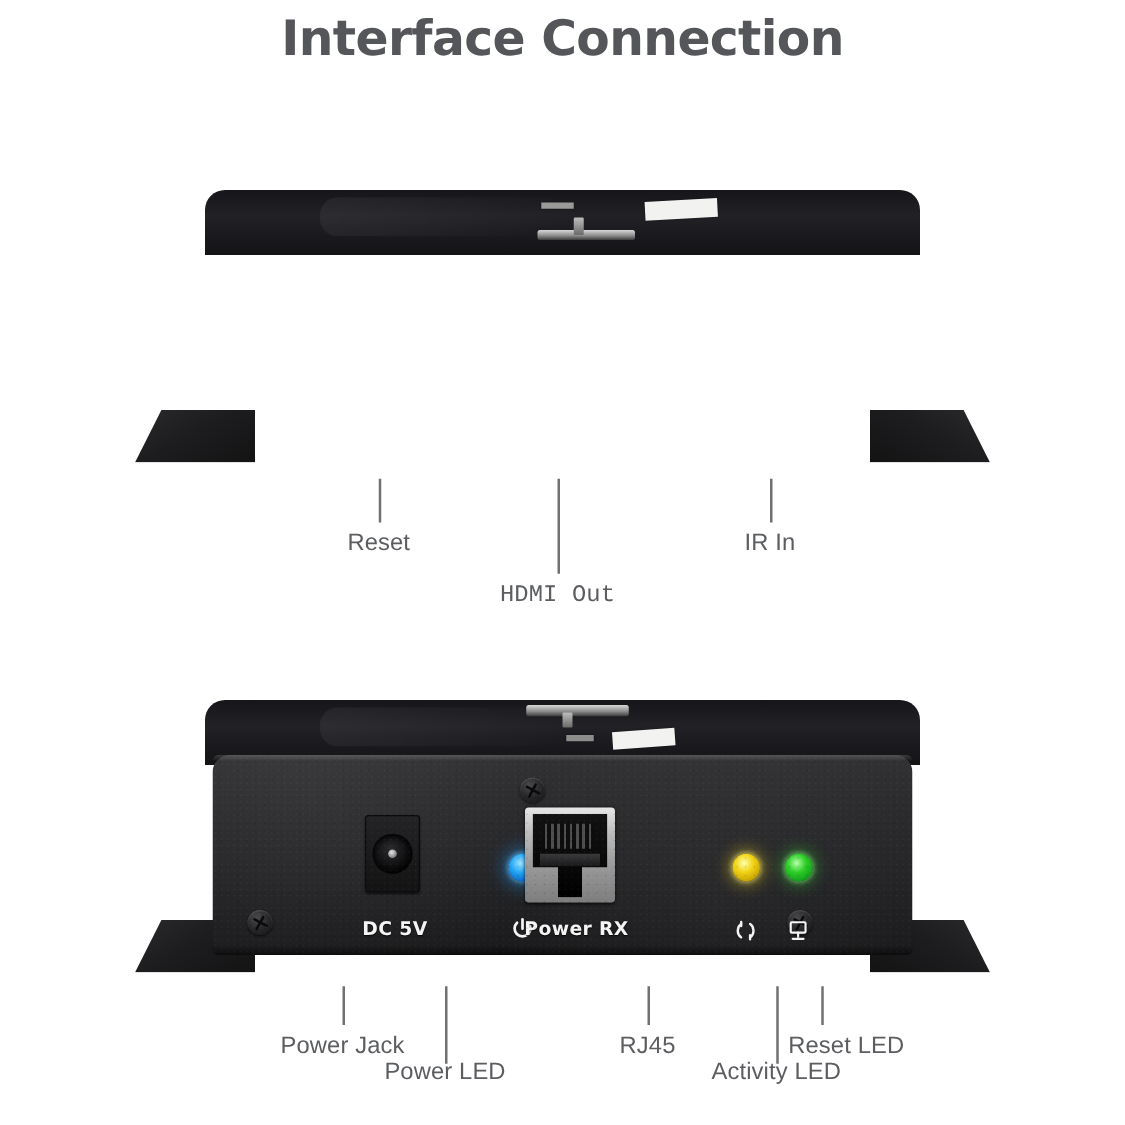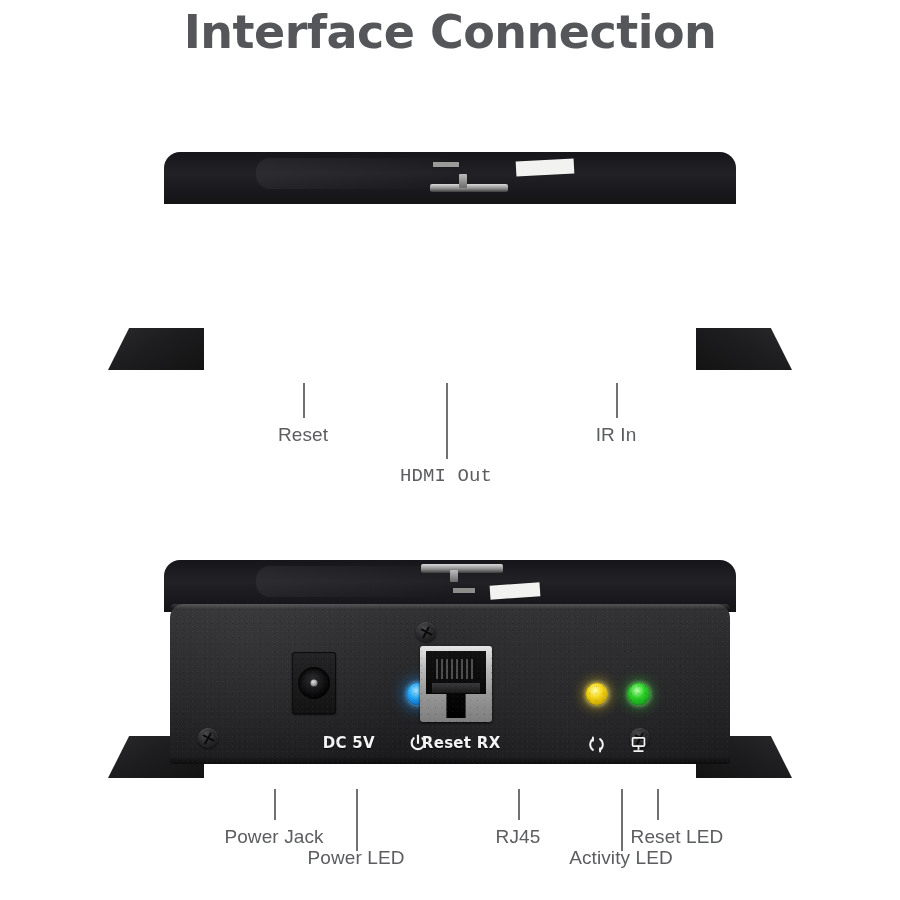--- a/index.html
+++ b/index.html
@@ -10,21 +10,21 @@
     font-family: "Liberation Sans", sans-serif;
     overflow: hidden;
   }
   .page { position: relative; width: 900px; height: 900px; background: #fff; }
 
   
   .title {
     position: absolute; top: 2px; left: 0; width: 900px;
     text-align: center;
     font-family: "DejaVu Sans", sans-serif;
-    font-size: 46px; font-weight: 700;
+    font-size: 39px; font-weight: 700;
     letter-spacing: -0.5px;
     color: #555659;
     line-height: 60px;
   }
 
   
   .device { position: absolute; }
 
   
   .ear {
@@ -270,35 +270,35 @@
 
     <div class="face">
       <div class="face-top-bevel"></div>
       <div class="face-bottom-bevel"></div>
 
       <div class="screw" style="left:44%; top:18px; width:20px; height:20px;"></div>
       <div class="screw" style="left:28px; bottom:16px; width:20px; height:20px;"></div>
       <div class="screw" style="right:80px; bottom:16px; width:20px; height:20px;"></div>
 
       <div class="dc-jack" style="left:122px; top:48px;"></div>
-      <div class="silk" style="left:160px; bottom:12px; width:90px; margin-left:-45px;text-align:right;">DC 5V</div>
+      <div class="silk" style="left:146px; bottom:12px; width:90px; margin-left:-45px;">DC 5V</div>
 
       <div class="led led-blue" style="left:237px; top:79px;"></div>
       <svg class="sym" style="left:238px; bottom:11px; width:20px; height:20px;" viewBox="0 0 24 24">
         <path d="M12 3 L12 12" stroke="#f4f4f4" stroke-width="2.6" stroke-linecap="round" fill="none"></path>
         <path d="M6.8 6.2 A7.6 7.6 0 1 0 17.2 6.2" stroke="#f4f4f4" stroke-width="2.6" stroke-linecap="round" fill="none"></path>
       </svg>
 
       <div class="rj45" style="left:50%; top:42px; margin-left:-30px;">
         <div class="rj45-cav">
           <div class="rj45-pins"></div>
           <div class="rj45-tabs"></div>
         </div>
       </div>
-      <div class="silk" style="left:52%; bottom:12px; width:130px; margin-left:-65px;">Reset RX</div>
+      <div class="silk" style="left:52%; bottom:12px; width:130px; margin-left:-65px;">Power RX</div>
 
       <div class="led led-yellow" style="right:122px; top:79px;"></div>
       <svg class="sym" style="right:124px; bottom:10px; width:19px; height:19px;" viewBox="0 0 24 24">
         <path d="M7.5 5.2 A8.4 8.4 0 0 0 7.5 18.8" stroke="#f4f4f4" stroke-width="2.4" stroke-linecap="round" fill="none"></path>
         <path d="M16.5 5.2 A8.4 8.4 0 0 1 16.5 18.8" stroke="#f4f4f4" stroke-width="2.4" stroke-linecap="round" fill="none"></path>
         <path d="M7.5 3.2 L7.5 7.4 M16.5 16.6 L16.5 20.8" stroke="#f4f4f4" stroke-width="2.4" stroke-linecap="round"></path>
       </svg>
 
       <div class="led led-green" style="right:80px; top:79px;"></div>
       <svg class="sym" style="right:82px; bottom:10px; width:19px; height:19px;" viewBox="0 0 24 24">

